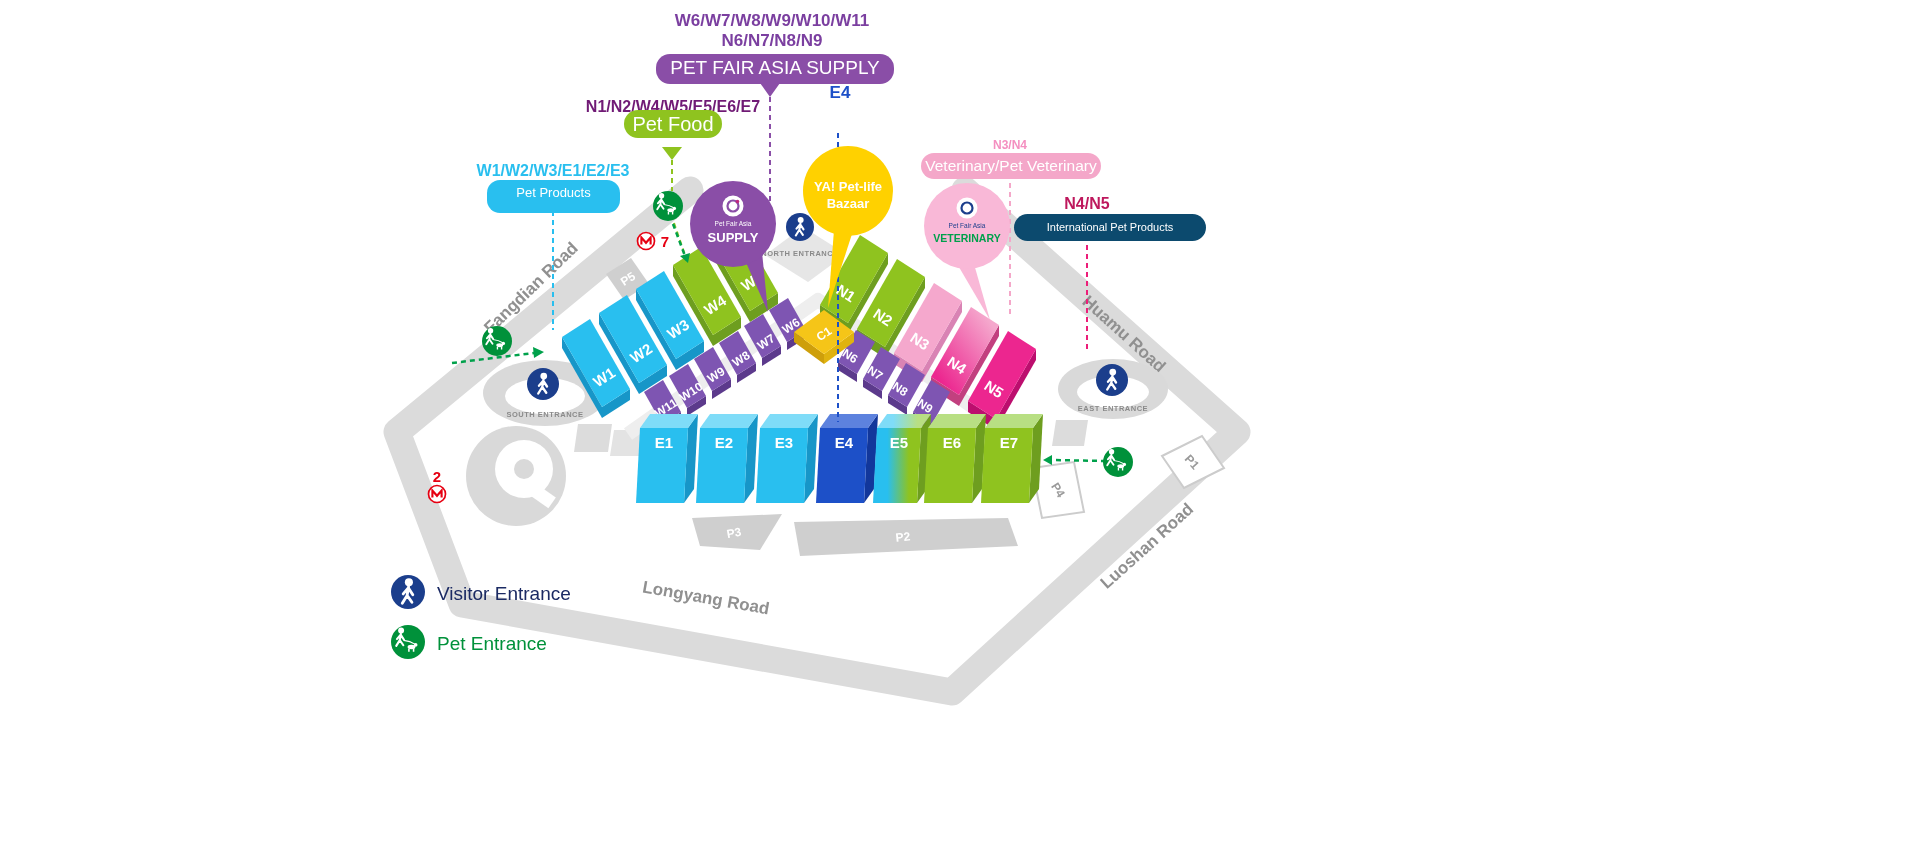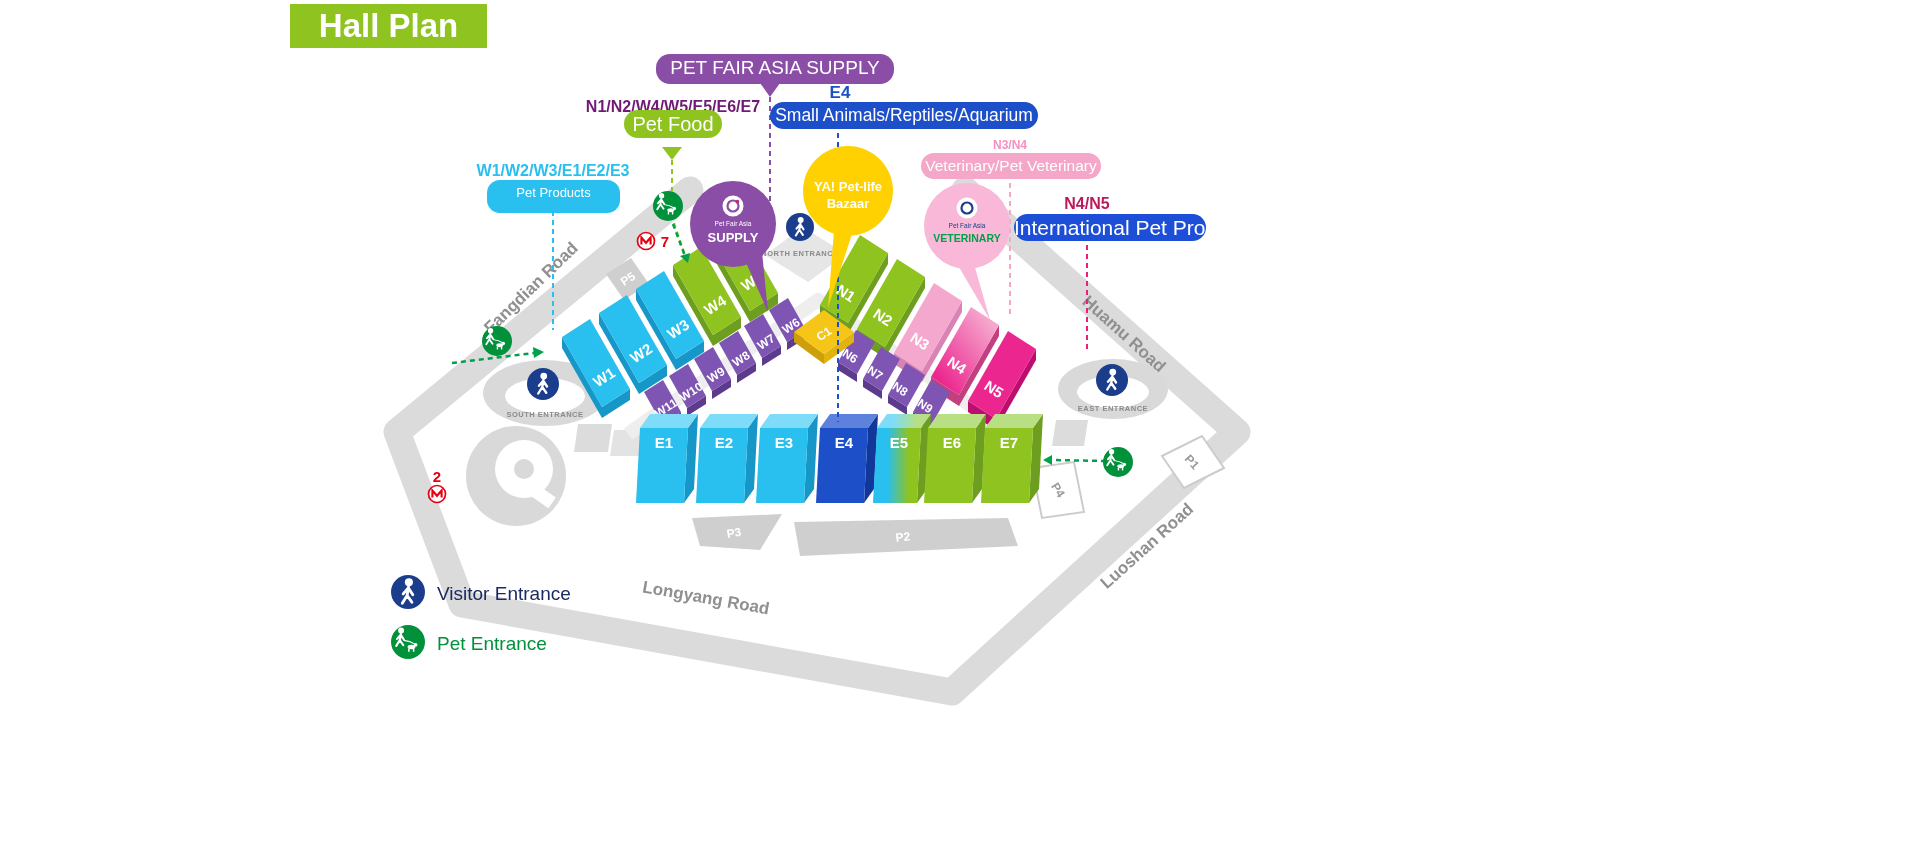--- a/index.html
+++ b/index.html
@@ -14,21 +14,21 @@
   .supply-pill{left:656px;top:54px;width:238px;height:30px;background:#8A4EA7;border-radius:14px;font-size:19px;line-height:28px;}
   .e4-code{left:818px;top:83px;width:44px;color:#1D50C8;font-size:17px;}
   .e4-pill{left:770px;top:102px;width:268px;height:27px;background:#1D50C8;border-radius:14px;font-size:17.5px;line-height:27px;}
   .petfood-codes{left:558px;top:97px;width:230px;color:#701a75;font-size:16px;}
   .petfood-pill{left:624px;top:110px;width:98px;height:28px;background:#8FC31F;border-radius:14px;font-size:20px;line-height:28px;}
   .petproducts-codes{left:468px;top:161px;width:170px;color:#29BFEF;font-size:16px;}
   .petproducts-pill{left:487px;top:180px;width:133px;height:33px;background:#29BFEF;border-radius:13px;font-size:13px;line-height:26px;}
   .vet-codes{left:978px;top:135px;width:64px;color:#F48FC0;font-size:12px;}
   .vet-pill{left:921px;top:153px;width:180px;height:26px;background:#F4A7C9;border-radius:13px;font-size:15.5px;line-height:26px;}
   .intl-codes{left:1055px;top:194px;width:64px;color:#be185d;font-size:16px;}
-  .intl-pill{left:1014px;top:214px;width:192px;height:27px;background:#1d4ed8;border-radius:14px;font-size:21px;line-height:27px;}
+  .intl-pill{left:1014px;top:214px;width:192px;height:27px;background:#0c4a6e;border-radius:14px;font-size:11px;line-height:27px;}
   
   .t{text-anchor:middle;dominant-baseline:central;font-family:"Liberation Sans",sans-serif;}
   .road-label{fill:#909090;font-size:17px;font-weight:700;}
   .hl{fill:#fff;font-weight:700;font-size:15px;}
   .hl-s{fill:#fff;font-weight:700;font-size:12px;}
   .ent{fill:#8A8A8A;font-size:7.5px;font-weight:700;letter-spacing:.5px;}
   .park{fill:#fff;font-size:12px;font-weight:700;}
   .park-g{fill:#9A9A9A;font-size:12px;font-weight:700;}
   .metro-n{fill:#E60012;font-size:15px;font-weight:700;}
   .bal-brand{fill:#fff;font-size:6.5px;}
@@ -379,26 +379,28 @@
       <text class="leg-v" x="437" y="593">Visitor Entrance</text>
     </g>
     <g>
       <circle cx="408" cy="642" r="17" fill="#00913A"></circle>
       <use href="#dogwalker" transform="translate(405,641) scale(1.3)"></use>
       <text class="leg-p" x="437" y="643">Pet Entrance</text>
     </g>
   </g>
 </svg>
 
-<div class="abs title">Hall Plan</div>
-
+
+<div class="codes supply-codes">
+  <div>W6/W7/W8/W9/W10/W11</div>
+  <div>N6/N7/N8/N9</div>
+</div>
 <div class="pill supply-pill">PET FAIR ASIA SUPPLY</div>
 
 <div class="codes e4-code">E4</div>
-<div class="pill e4-pill">Small Animals/Reptiles/Aquarium</div>
 
 <div class="codes petfood-codes">N1/N2/W4/W5/E5/E6/E7</div>
 <div class="pill petfood-pill">Pet Food</div>
 
 <div class="codes petproducts-codes">W1/W2/W3/E1/E2/E3</div>
 <div class="pill petproducts-pill">Pet Products</div>
 
 <div class="codes vet-codes">N3/N4</div>
 <div class="pill vet-pill">Veterinary/Pet Veterinary</div>
 

